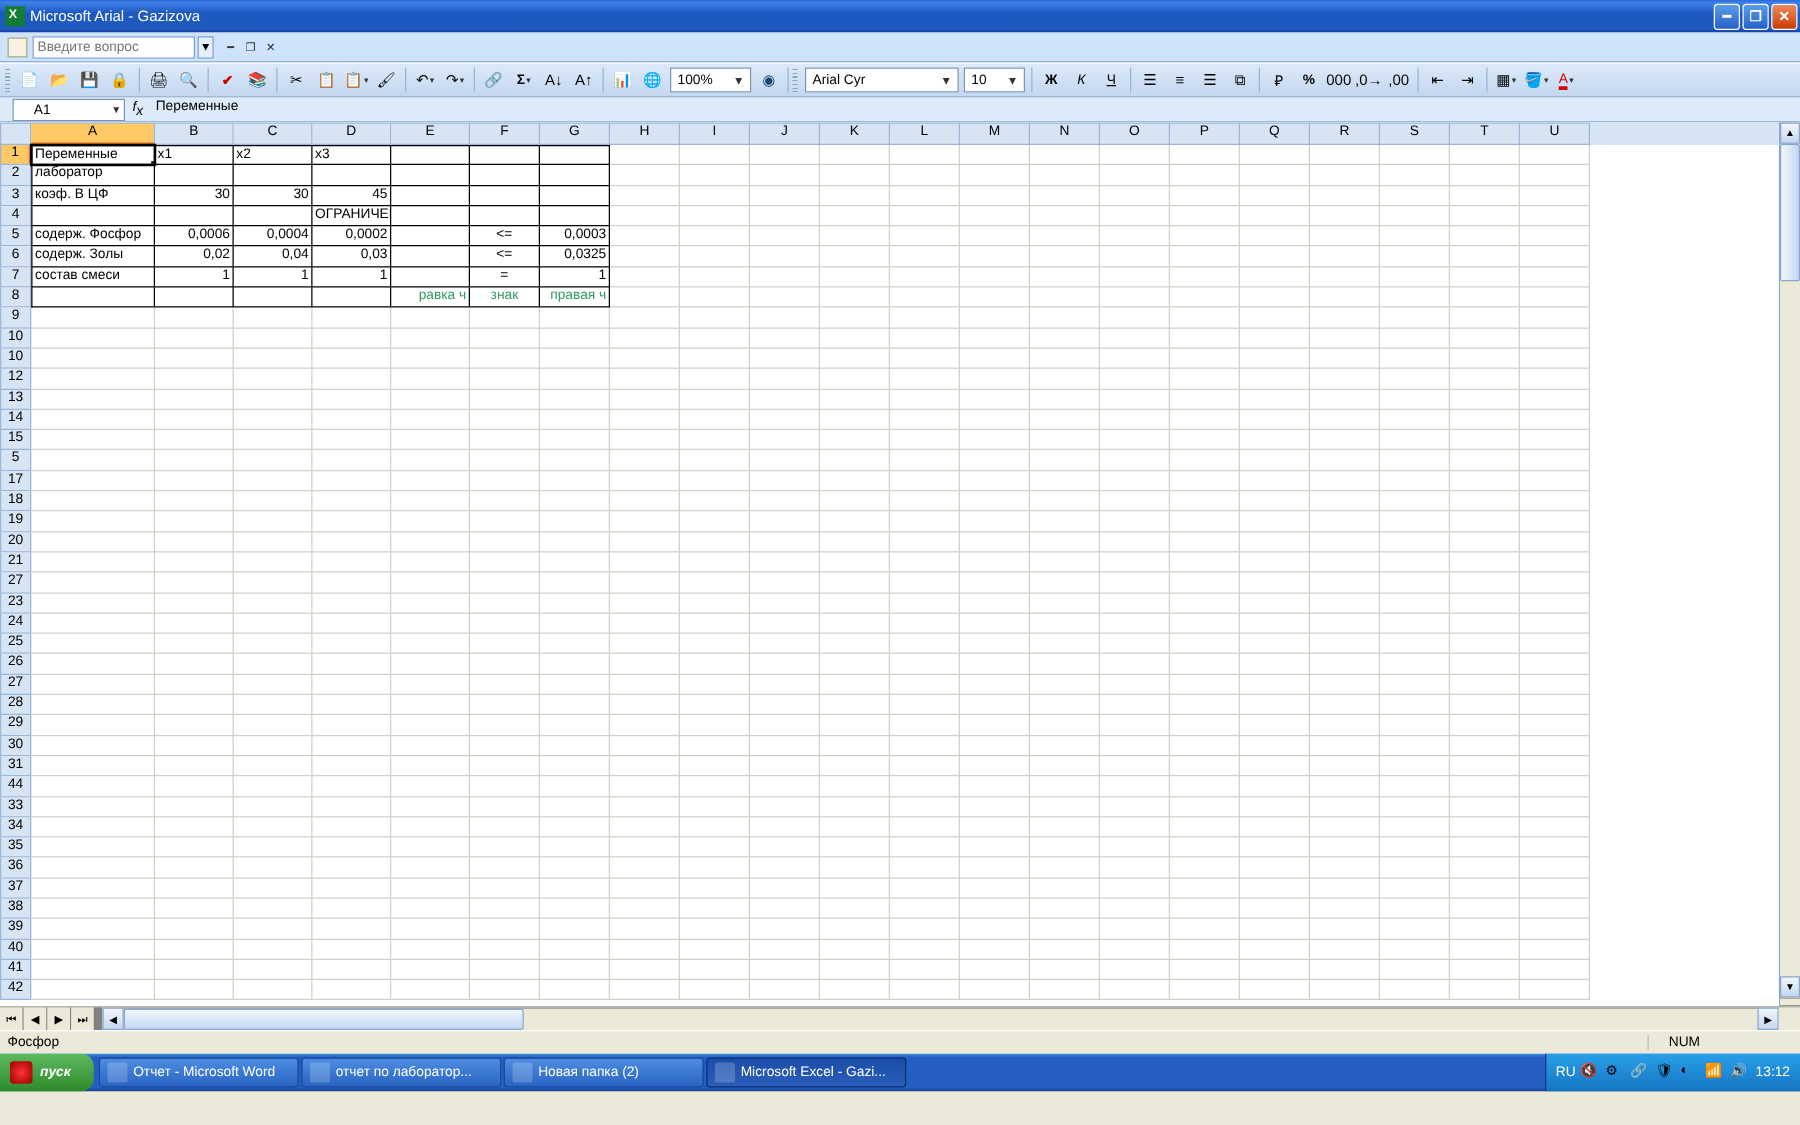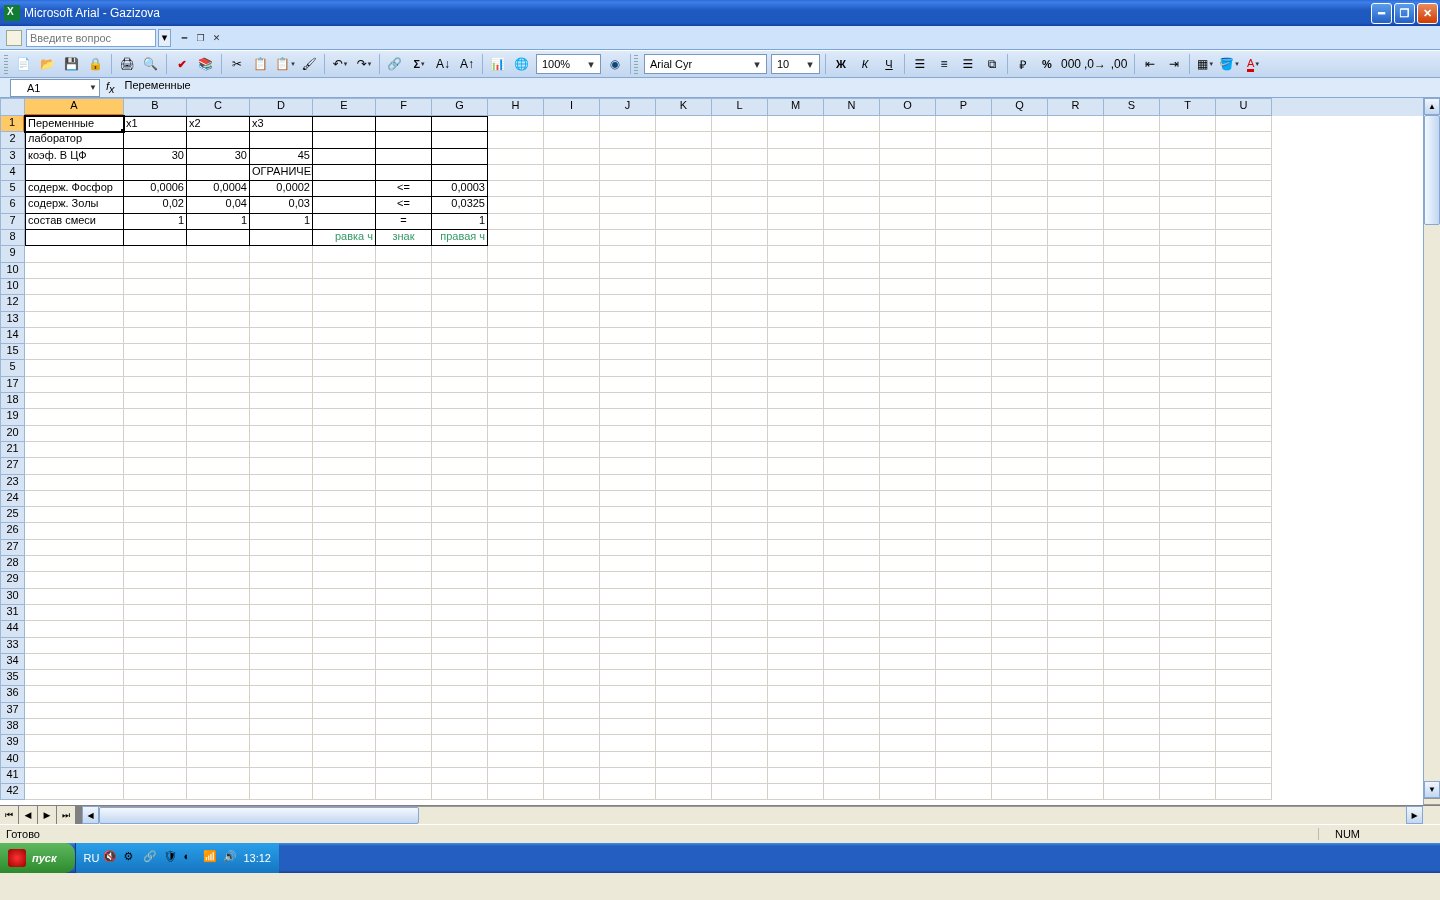--- a/index.html
+++ b/index.html
@@ -1284,31 +1284,49 @@
     <div class="sbtn">◀</div>
     <div class="track">
         <div class="thumb"></div>
       </div>
     <div class="sbtn">▶</div>
   </div>
   <div style="width:17px;background:#ece9d8;"></div>
 </div>
 
 <div class="status-bar">
-  <span>Готово</span>
+  <span>Фосфор</span>
   <div class="spacer"></div>
   <div class="ind">NUM</div>
   <div class="ind"></div>
 </div>
 
 <div class="taskbar">
   <div class="start-btn">
     <div class="orb"></div>
     <span>пуск</span>
   </div>
+  <div class="task-area" id="taskarea">
+      <div class="task-btn">
+        <div class="ticon"></div>
+        <span>Отчет - Microsoft Word</span>
+      </div>
+      <div class="task-btn">
+        <div class="ticon"></div>
+        <span>отчет по лаборатор...</span>
+      </div>
+      <div class="task-btn">
+        <div class="ticon"></div>
+        <span>Новая папка (2)</span>
+      </div>
+      <div class="task-btn active">
+        <div class="ticon"></div>
+        <span>Microsoft Excel - Gazi...</span>
+      </div>
+    </div>
   <div class="tray">
     <span style="color:#fff;">RU</span>
     <span class="ticon">🔇</span>
     <span class="ticon">⚙</span>
     <span class="ticon">🔗</span>
     <span class="ticon">🛡</span>
     <span class="ticon">◐</span>
     <span class="ticon">📶</span>
     <span class="ticon">🔊</span>
     <span class="clock">13:12</span>

